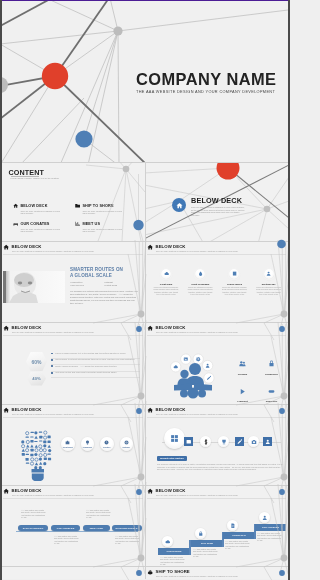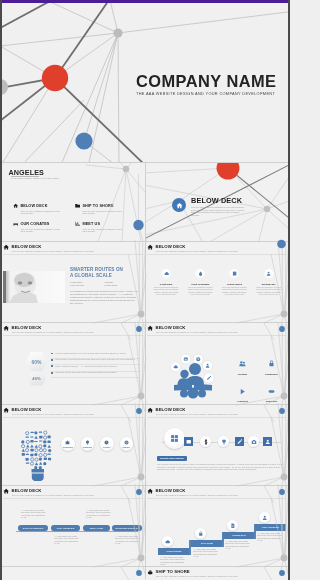--- a/index.html
+++ b/index.html
@@ -3,21 +3,21 @@
 <meta charset="utf-8">
 <style>
   html,body{margin:0;padding:0;}
   body{width:290px;height:580px;overflow:hidden;background:#efefef;
        font-family:"Liberation Sans",sans-serif;-webkit-font-smoothing:antialiased;}
   .page{position:relative;width:290px;height:580px;box-sizing:border-box;
         border-left:2px solid #4a4a4a;border-right:2px solid #4a4a4a;background:#efefef;}
 
   
   .hero{position:relative;width:286px;height:162px;overflow:hidden;background:#f0f0f0;
-        box-sizing:border-box;border-top:3px solid #4c1d95;}
+        box-sizing:border-box;border-top:1px solid #4c1d95;}
   .hero svg{position:absolute;left:0;top:0;}
   .hero-txt{position:absolute;left:134px;top:70px;}
   .hero-title{font-size:16.4px;font-weight:bold;letter-spacing:0.45px;color:#232323;line-height:16px;}
   .hero-sub{font-size:3.85px;letter-spacing:0.345px;color:#474747;margin-top:2.6px;white-space:nowrap;}
 
   
   .grid{position:relative;width:286px;height:418px;}
   .slide{position:absolute;box-sizing:border-box;background:#f1f1f1;overflow:hidden;
          width:143px;height:81px;border-top:1px solid #d0d0d0;}
   .slide.col2{left:143px;border-left:1px solid #d0d0d0;}
@@ -217,21 +217,21 @@
           <circle cx="139" cy="396" r="3.4" fill="#c0c0c0"></circle>
           <circle cx="137" cy="411" r="2.9" fill="#4f7fb5"></circle>
           <circle cx="282" cy="396" r="3.4" fill="#c0c0c0"></circle>
           <circle cx="280" cy="411" r="2.9" fill="#4f7fb5"></circle>
           <circle cx="124" cy="7" r="3.3" fill="#c0c0c0"></circle>
           <circle cx="136.5" cy="63" r="5.2" fill="#4f7fb5"></circle>
           <circle cx="279.5" cy="82" r="4.3" fill="#4f7fb5"></circle>
         </svg></div>
 
     <div class="slide col1 r0">
-      <div class="c-title">ANGELES</div>
+      <div class="c-title">CONTENT</div>
       <div class="c-rule"></div>
       <div class="c-sub">Lorem Ipsum is simply dummy text of the printing</div>
       <div class="c-items" id="content-items">
           <div class="c-item" style="left: 0px; top: 0px;">
             <div class="r">
               <span class="ic"><svg width="5.4" height="5.4" viewBox="0 0 24 24" fill="#1d1d1d">
                   <path d="M12 3 L1.5 12 H5 V21 H10 V15 H14 V21 H19 V12 H22.5 Z"></path>
                 </svg></span>
               <span class="lb">BELOW DECK</span>
             </div>

